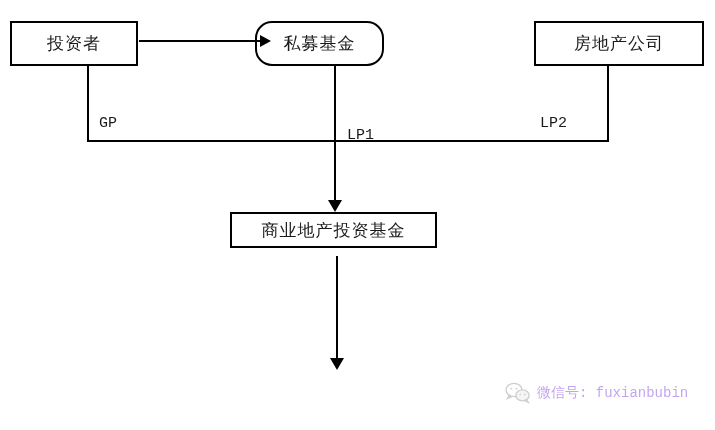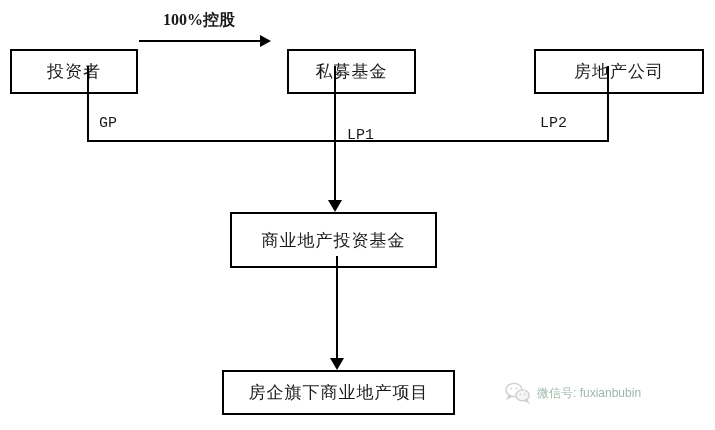--- a/index.html
+++ b/index.html
@@ -24,26 +24,26 @@
     background: #ffffff;
     border: 2px solid #000000;
     display: flex;
     align-items: center;
     justify-content: center;
     color: #1a1a1a;
     font-family: "Liberation Serif", "DejaVu Serif", serif;
     letter-spacing: 1px;
     white-space: nowrap;
   }
-  .node.thin { border-width: 2px; margin-top: 28px; }
+  .node.thin { border-width: 2px; }
 
   #node-investor  { left: 10px;  top: 21px;  width: 128px; height: 45px; font-size: 17px; }
-  #node-pe-fund   { left: 287px; top: 21px;  width: 129px; height: 45px; font-size: 17px; }
+  #node-pe-fund   { left: 255px; top: 21px;  width: 129px; height: 45px; font-size: 17px; border-radius: 17px; }
   #node-re-co     { left: 534px; top: 21px;  width: 170px; height: 45px; font-size: 17px; }
-  #node-cre-fund  { left: 230px; top: 212px; width: 207px; height: 56px; font-size: 17px; }
+  #node-cre-fund  { left: 230px; top: 212px; width: 207px; height: 36px; font-size: 17px; }
   #node-project   { left: 222px; top: 370px; width: 233px; height: 45px; font-size: 17px; }
 
   
   .ln {
     position: absolute;
     background: #000000;
   }
   .ln.h { height: 2px; }
   .ln.v { width: 2px; }
 
@@ -87,23 +87,23 @@
   #watermark {
     position: absolute;
     left: 505px;
     top: 382px;
     display: flex;
     align-items: center;
     gap: 6px;
     opacity: 0.42;
   }
   #watermark-text {
-    font-family: Liberation Sans, sans-serif;
-    font-size: 12px;
-    color: #14532d;
+    font-family: Liberation Mono, monospace;
+    font-size: 14px;
+    color: #6d28d9;
     white-space: nowrap;
   }
   #wechat-icon { display: block; }
 </style>
 </head>
 <body>
 
 <div id="canvas">
 
   <div class="node thin" id="node-investor">
@@ -115,27 +115,23 @@
   </div>
 
   <div class="node thin" id="node-re-co">
     <span>房地产公司</span>
   </div>
 
   <div class="node" id="node-cre-fund">
     <span>商业地产投资基金</span>
   </div>
 
-  <div class="node" id="node-project">
-    <span>房企旗下商业地产项目</span>
-  </div>
 
   <div class="ln h" style="left:139px; top:40px; width:121px;"></div>
   <div class="arrowhead right" style="left:260px; top:35px;"></div>
-  <div class="edge-label" id="label-holding">100%控股</div>
 
   <div class="ln v" style="left:87px; top:66px; height:76px;"></div>
   <div class="edge-label role-label" id="label-gp">GP</div>
 
   <div class="ln v" style="left:607px; top:66px; height:76px;"></div>
   <div class="edge-label role-label" id="label-lp2">LP2</div>
 
   <div class="ln h" style="left:87px; top:140px; width:522px;"></div>
 
   <div class="ln v" style="left:334px; top:66px; height:139px;"></div>

